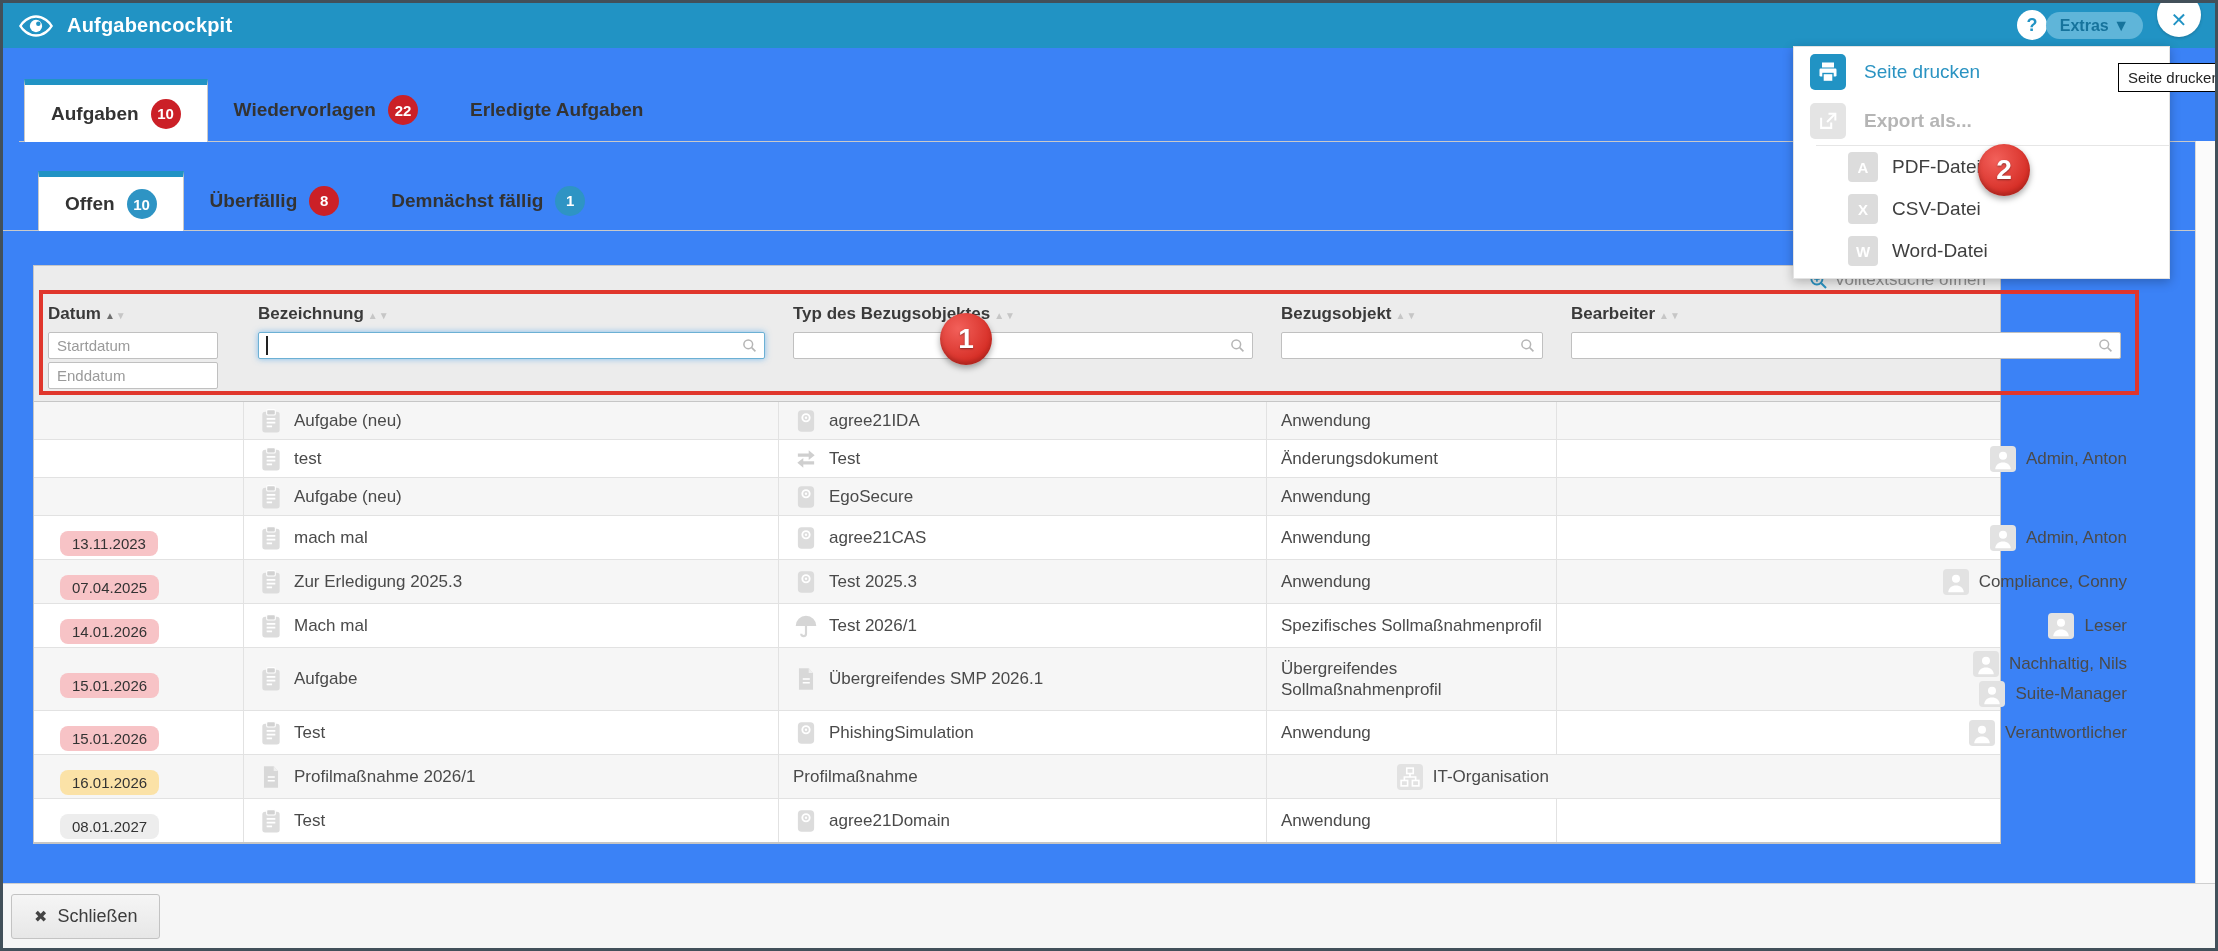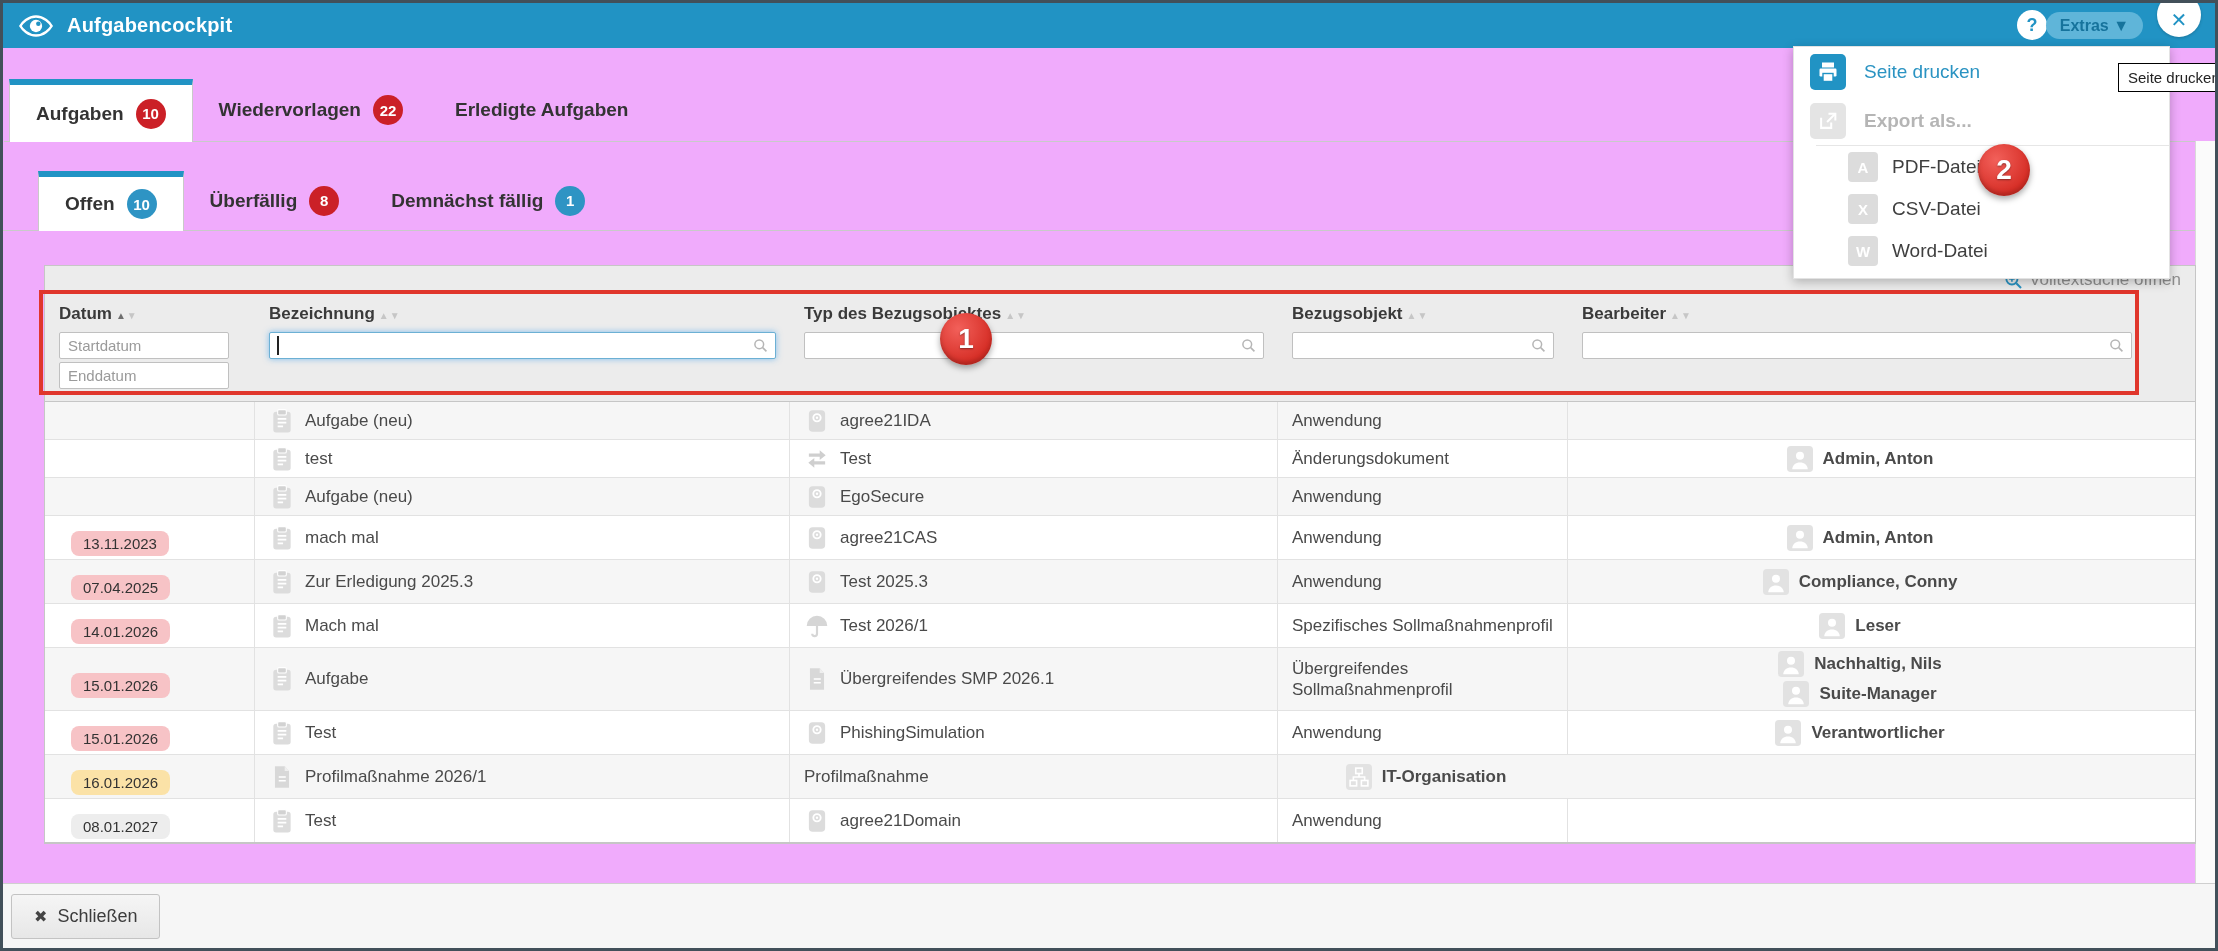--- a/index.html
+++ b/index.html
@@ -1,37 +1,37 @@
 <!DOCTYPE html>
 <html style="--accent: #2193c4; --accent_dark: #16739c; --badge_red: #cb2027; --badge_blue: #2e94c4; --annotation_red: #e0362c; --pill_overdue: #f7c3c6; --pill_due_soon: #fbe2a7; --pill_future: #ededed; --container_bg: #ececec; --link_blue: #2a93c2;"><head>
 <meta charset="utf-8">
 <style>
   html,body{margin:0;padding:0;}
   body{font-family:"Liberation Sans","DejaVu Sans",sans-serif;background:#fff;}
-  .stage{position:relative;width:2218px;height:951px;overflow:hidden;background:#f0abfc;
+  .stage{position:relative;width:2218px;height:951px;overflow:hidden;background:#3b82f6;
          border:3px solid #42505a;box-sizing:border-box;}
 
   
   .titlebar{position:absolute;left:0;top:0;right:0;height:45px;background:var(--accent);
             display:flex;align-items:center;color:#fff;}
   .eye{margin-left:16px;display:flex;align-items:center;}
   .app-title{margin-left:14px;font-size:20px;font-weight:bold;letter-spacing:.2px;}
   .help-circle{position:absolute;right:168px;top:7px;width:30px;height:30px;border-radius:50%;
                background:#fff;color:var(--accent);font-weight:bold;font-size:18px;
                display:flex;align-items:center;justify-content:center;cursor:pointer;}
   .extras-pill{position:absolute;right:72px;top:9px;height:27px;padding:0 14px;border-radius:14px;
                background:#5fb5d9;color:var(--accent_dark);font-weight:bold;font-size:16px;
                display:flex;align-items:center;cursor:pointer;}
   .close-circle{position:absolute;right:14px;top:-10px;width:44px;height:44px;border-radius:50%;
                 background:#fff;color:var(--accent);font-weight:bold;font-size:20px;
                 display:flex;align-items:flex-end;justify-content:center;box-shadow:0 1px 3px rgba(0,0,0,.2);}
   .close-circle span{margin-bottom:5px;}
 
   
-  .main-tabs{position:absolute;left:1px;top:76px;right:0;height:62px;border-bottom:1px solid #c9c9c9;}
+  .main-tabs{position:absolute;left:16px;top:76px;right:0;height:62px;border-bottom:1px solid #c9c9c9;}
   .sub-tabs{position:absolute;left:0;top:168px;width:2192px;height:59px;border-bottom:1px solid #c9c9c9;}
   .tabs-row{position:relative;height:100%;display:flex;align-items:stretch;}
   .tab{position:relative;display:flex;align-items:center;gap:12px;padding:0 26px;
        font-size:19px;font-weight:bold;color:#333;cursor:pointer;}
   .tab.active{background:#fff;border-left:1px solid #c9c9c9;border-right:1px solid #c9c9c9;
               border-top:6px solid var(--accent);margin-bottom:-1px;z-index:2;}
   .main-tabs .tab.active{margin-left:5px;}
   .sub-tabs .tab.active{margin-left:35px;}
   .badge{min-width:30px;height:30px;border-radius:15px;padding:0 5px;box-sizing:border-box;
          color:#fff;font-size:15px;font-weight:bold;display:flex;align-items:center;justify-content:center;}
@@ -39,21 +39,21 @@
   .badge.blue{background:var(--badge_blue);}
 
   
   .grid-actions{position:absolute;top:236px;left:35px;width:2102px;height:24px;
                 display:flex;justify-content:flex-end;gap:14px;align-items:center;}
   .grid-actions .ic{width:22px;height:22px;cursor:pointer;}
   .ic-search{color:var(--accent);}
   .ic-wrench,.ic-refresh{color:#9b9b9b;}
 
   
-  .table-panel{position:absolute;left:41px;top:262px;width:2152px;height:579px;
+  .table-panel{position:absolute;left:30px;top:262px;width:1968px;height:579px;
                background:var(--container_bg);border:1px solid #c6c6c6;box-sizing:border-box;}
   .fulltext-row{height:28px;display:flex;justify-content:flex-end;align-items:center;
                 padding-right:14px;gap:6px;color:#8f8f8f;font-size:17px;cursor:pointer;}
   .fulltext-row .ic{width:19px;height:19px;color:var(--link_blue);}
 
   .grid5{display:grid;grid-template-columns:210px 535px 488px 290px 578px;}
   .hdr-cell{padding:10px 0 0 14px;font-size:17px;font-weight:bold;color:#3a3a3a;white-space:nowrap;}
   .sort{font-size:10px;color:#c6c6c6;margin-left:4px;letter-spacing:1px;}
   .sort .on{color:#6e6e6e;}
   .filter-row{padding-bottom:12px;}
@@ -70,21 +70,21 @@
 
   
   .tbody{background:#fff;border-top:1px solid #c6c6c6;border-bottom:1px solid #c6c6c6;}
   .trow{border-bottom:1px solid #e2e2e2;background:#fff;}
   .trow:last-child{border-bottom:none;}
   .trow.alt{background:#f6f6f6;}
   .cell{min-height:37px;display:flex;align-items:center;gap:10px;padding:3px 8px 3px 14px;
         border-right:1px solid #e2e2e2;font-size:17px;color:#4a4a4a;box-sizing:border-box;}
   .cell:last-child{border-right:none;}
   .c-type{white-space:normal;line-height:1.25;}
-  .c-assign{flex-direction:column;align-items:center;justify-content:center;gap:4px;font-weight:bold;}
+  .c-assign{flex-direction:column;align-items:flex-end;justify-content:center;gap:4px;}
   .assignee{display:flex;align-items:center;gap:10px;}
   .cicon{width:26px;height:26px;flex:0 0 auto;display:flex;align-items:center;justify-content:center;}
   .date-pill{display:inline-block;margin-left:12px;min-width:72px;text-align:center;
              padding:4px 12px;border-radius:8px;font-size:15px;color:#333;margin-top:12px;}
   .date-pill.overdue{background:var(--pill_overdue);}
   .date-pill.due-soon{background:var(--pill_due_soon);}
   .date-pill.future{background:var(--pill_future);}
 
   
   .right-gutter{position:absolute;top:138px;bottom:64px;left:2192px;width:23px;

